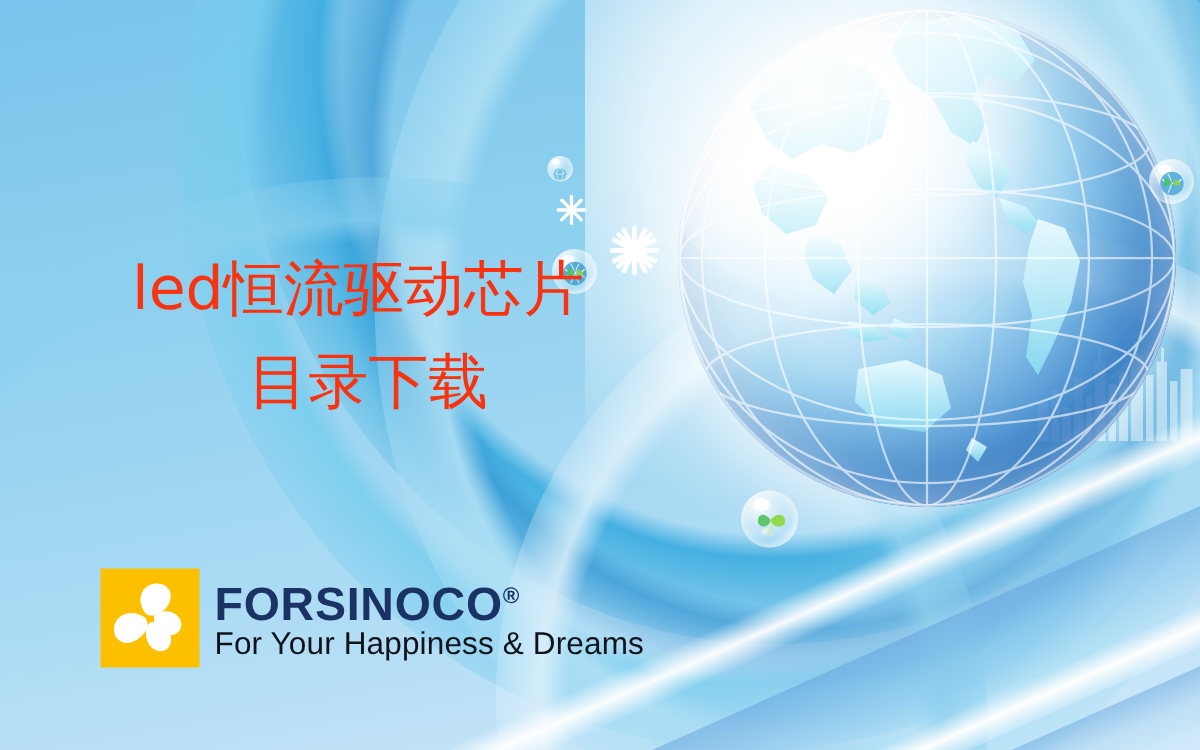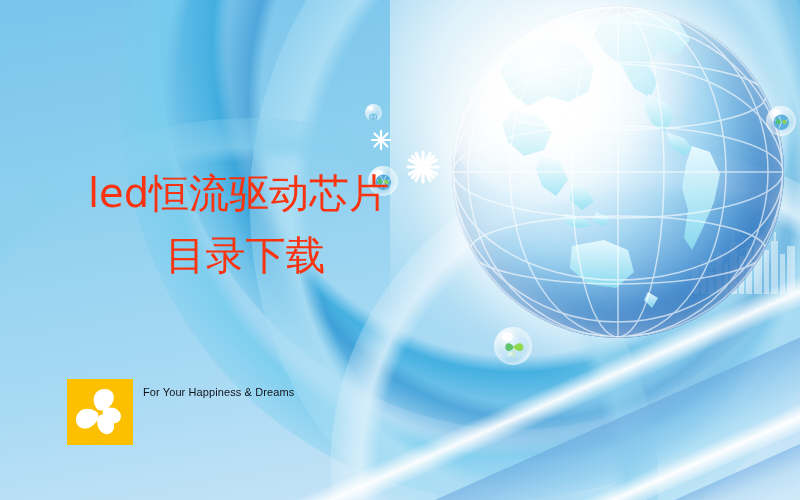--- a/index.html
+++ b/index.html
@@ -86,21 +86,21 @@
   #headline .l2{display:block;padding-left:14px;text-align:center;}
 
   
   #logo{position:absolute;left:67px;top:379px;z-index:40;display:flex;align-items:flex-start;}
   #logo-mark{width:66px;height:66px;background:#fcc000;flex:0 0 auto;position:relative;}
   #logo-mark svg{position:absolute;inset:0;}
   #logo-text{margin-left:10px;margin-top:3px;}
   #logo-name{font-size:31px;font-weight:bold;color:#1b3264;letter-spacing:.5px;
              font-family:"Liberation Sans",sans-serif;line-height:32px;white-space:nowrap;}
   #logo-name .reg{font-size:15px;vertical-align:super;}
-  #logo-tag{font-size:11px;color:#10131a;letter-spacing:.1px;line-height:19px;
+  #logo-tag{font-size:21px;color:#10131a;letter-spacing:.1px;line-height:19px;
             font-family:"Liberation Sans",sans-serif;white-space:nowrap;margin-top:1px;}
 </style>
 </head>
 <body>
 
 <div id="banner">
 
   <div>
     <div class="swoosh sw1"></div>
     <div class="swoosh sw2"></div>
@@ -291,17 +291,18 @@
       <svg viewBox="0 0 66 66">
         <g fill="#ffffff">
           <path d="M30 30 C24 22 26 12 36 10 C46 9 50 18 44 26 C40 31 34 33 30 30 Z"></path>
           <path d="M30 33 C22 27 11 29 9 39 C8 48 17 53 25 47 C31 43 33 37 30 33 Z"></path>
           <path d="M36 31 C43 26 53 29 54 37 C54 44 46 47 40 42 C36 38 35 34 36 31 Z"></path>
           <path d="M33 36 C40 34 48 40 47 49 C45 57 36 57 32 50 C29 44 30 38 33 36 Z"></path>
         </g>
       </svg>
     </div>
     <div id="logo-text">
+      <div id="logo-name"><span>FORSINOCO</span><span class="reg">®</span></div>
       <div id="logo-tag">For Your Happiness &amp; Dreams</div>
     </div>
   </div>
 
 </div>
 
 </body></html>

